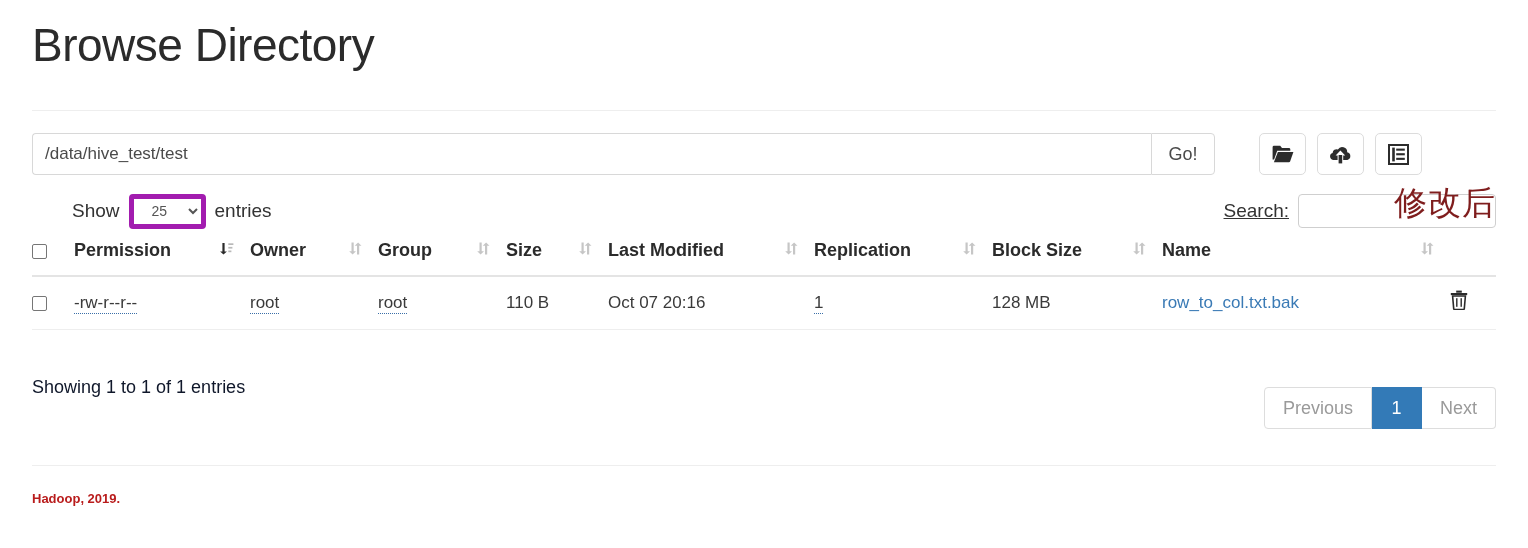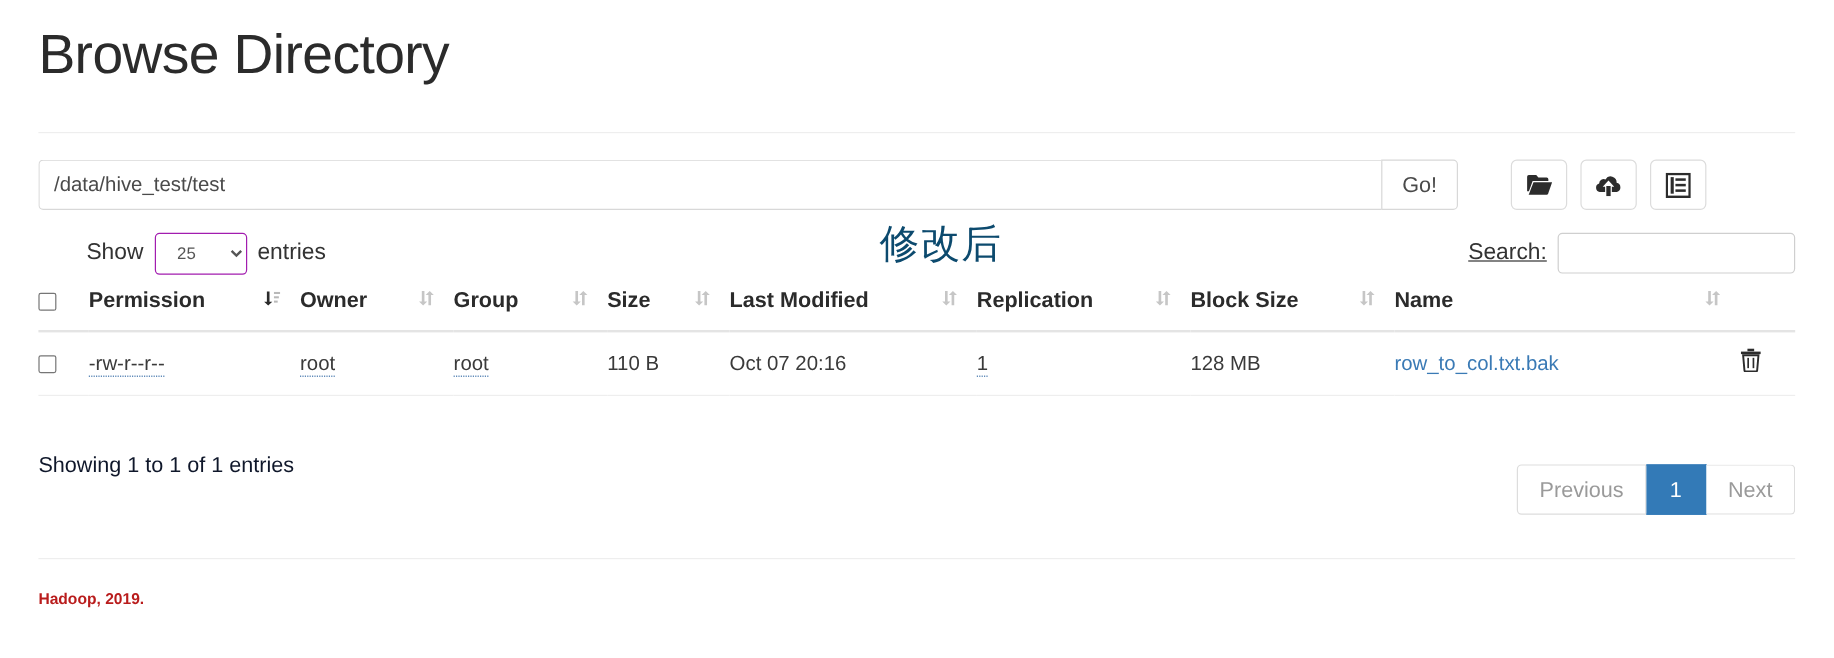--- a/index.html
+++ b/index.html
@@ -104,35 +104,35 @@
   .show-entries {
     display: flex;
     align-items: center;
     font-size: 19px;
     color: #333333;
     gap: 9px;
   }
   .entries-select {
     height: 35px;
     width: 77px;
-    border: 1px solid #a21caf;
+    border: 5px solid #a21caf;
     border-radius: 4px;
     background: #ffffff;
     font-size: 14px;
     color: #555555;
     padding-left: 14px;
     font-family: "Liberation Sans", sans-serif;
     cursor: pointer;
   }
   .annotation {
     position: absolute;
     left: 0; right: 0;
     top: -11px;
-    text-align: center;
-    color: #0c4a6e;
+    text-align: right;
+    color: #7f1d1d;
     font-size: 33px;
     font-family: "DejaVu Sans", sans-serif;
     pointer-events: none;
     letter-spacing: 1px;
   }
   .search-box {
     display: flex;
     align-items: center;
     font-size: 19px;
     color: #333333;

